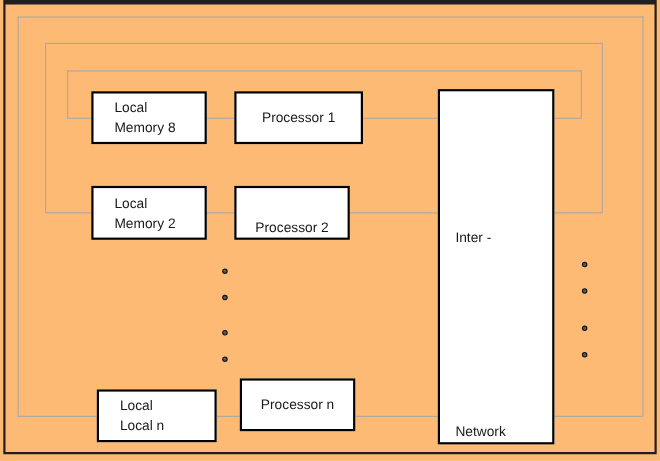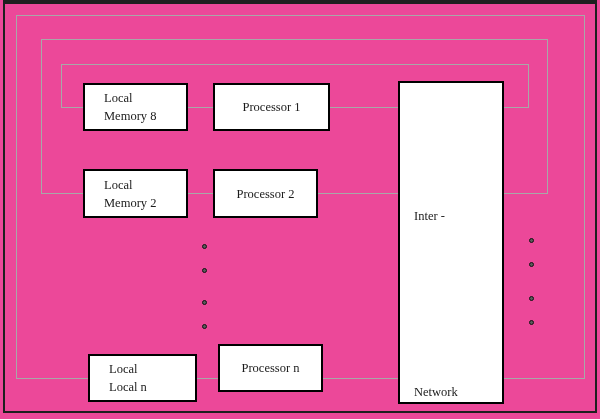--- a/index.html
+++ b/index.html
@@ -1,18 +1,18 @@
 <!DOCTYPE html>
 <html><head>
 <meta charset="utf-8">
 <style>
   html,body{margin:0;padding:0;background:#ffffff;}
   .stage{
-    position:relative;width:600px;height:419px;background:#ec4899;
-    font-family:Liberation Serif, serif;color:#1a1a1a;
+    position:relative;width:600px;height:419px;background:#fdba74;
+    font-family:Liberation Sans, sans-serif;color:#1a1a1a;
     overflow:hidden;
     --gray:#a8a8a8;--frame:#1f1f1f;--dotfill:#5a5a5a;
   }
   .frame{
     position:absolute;left:3px;top:0;width:594px;height:413px;
     border:2px solid var(--frame);border-top-width:4px;box-sizing:border-box;z-index:0;
   }
   
   .wrap{
     position:absolute;border:1px solid var(--gray);border-bottom:none;
@@ -62,21 +62,21 @@
     <div>Memory 8</div>
   </div>
   <div class="box proc" style="left:213px;top:83px;width:117px;height:48px;">
     <div>Processor 1</div>
   </div>
 
   <div class="box memory" style="left:83px;top:169px;width:105px;height:49px;">
     <div>Local</div>
     <div>Memory 2</div>
   </div>
-  <div class="box proc" style="left:213px;top:169px;width:105px;height:49px;">
+  <div class="box proc" style="left:213px;top:169px;width:105px;height:49px;justify-content:flex-end;">
     <div>Processor 2</div>
   </div>
 
   <div class="box memory" style="left:88px;top:354px;width:109px;height:48px;">
     <div>Local</div>
     <div>Local n</div>
   </div>
   <div class="box proc" style="left:218px;top:344px;width:105px;height:48px;">
     <div>Processor n</div>
   </div>

